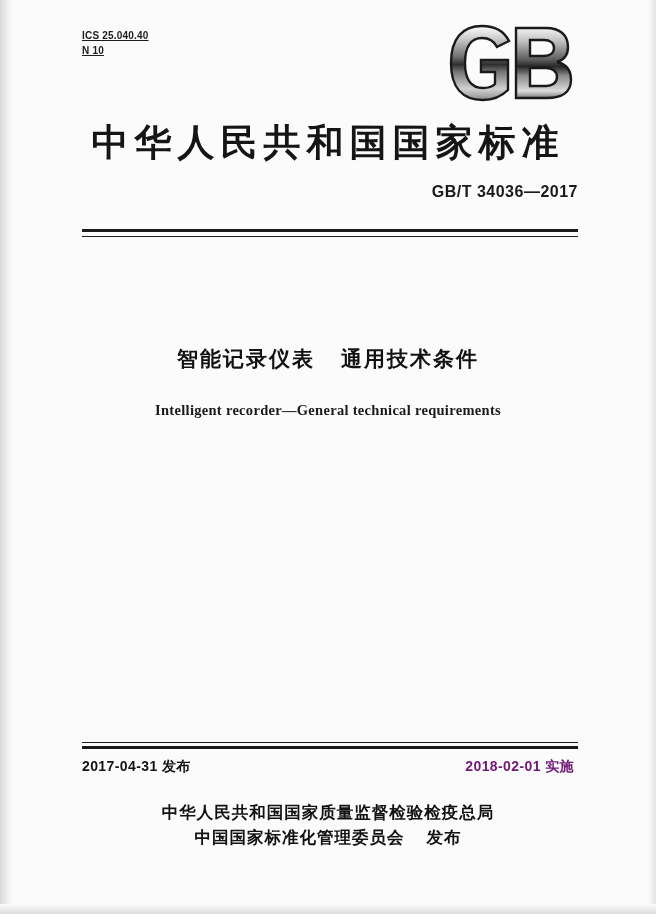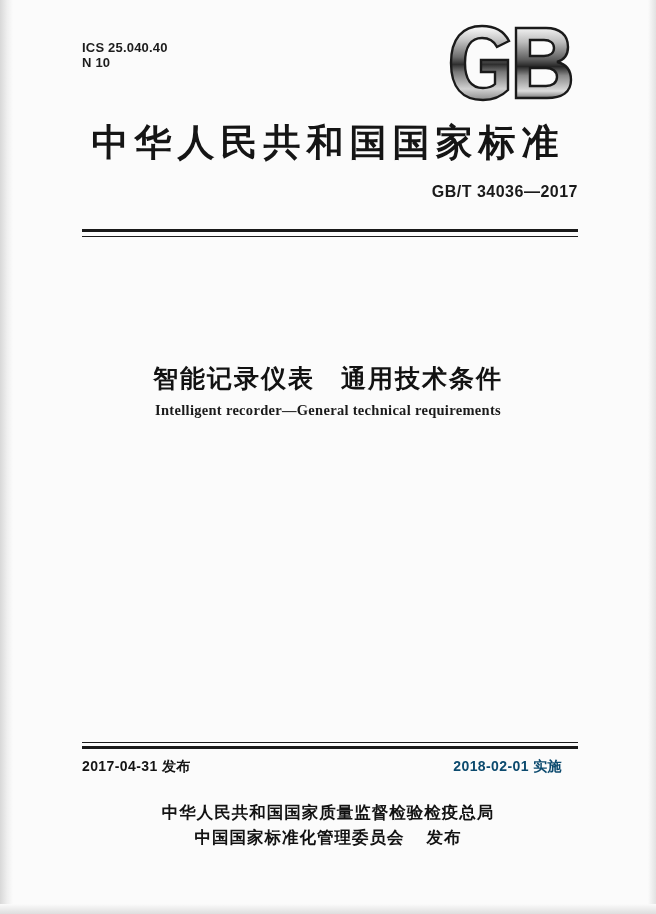--- a/index.html
+++ b/index.html
@@ -26,27 +26,28 @@
   
   .header-zone {
     position: absolute;
     left: 0; right: 0; top: 0;
     height: 240px;
   }
 
   .ics-block {
     position: absolute;
     left: 82px;
-    top: 40px;
+    top: 28px;
     font-family: "Liberation Sans", sans-serif;
-    font-size: 13px;
+    font-size: 10px;
     font-weight: bold;
     line-height: 15px;
     color: #1c1c1c;
     letter-spacing: 0.2px;
+    text-decoration: underline;
   }
 
   .gb-logo {
     position: absolute;
     right: 78px;
     top: 22px;
     width: 130px;
     height: 82px;
   }
 
@@ -94,24 +95,24 @@
   }
   .rule-bottom-thick {
     top: 746px;
     height: 3px;
   }
 
   
   .main-title {
     position: absolute;
     left: 0; right: 0;
-    top: 362px;
+    top: 345px;
     text-align: center;
     font-family: "DejaVu Serif", serif;
-    font-size: 25px;
+    font-size: 21px;
     font-weight: bold;
     letter-spacing: 2px;
     color: #121212;
     white-space: nowrap;
   }
   .main-title .gap {
     display: inline-block;
     width: 26px;
   }
 
@@ -140,25 +141,25 @@
     position: absolute;
     left: 0;
     font-family: "Liberation Sans", sans-serif;
     font-size: 14px;
     font-weight: bold;
     color: #141414;
     letter-spacing: 0.4px;
   }
   .date-right {
     position: absolute;
-    right: 16px;
+    right: 4px;
     font-family: "Liberation Sans", sans-serif;
     font-size: 14px;
     font-weight: bold;
-    color: #0c4a6e;
+    color: #701a75;
     letter-spacing: 0.4px;
   }
   .date-cn {
     font-family: "DejaVu Serif", serif;
     font-size: 14px;
     font-weight: bold;
   }
 
   
   .issuers {

